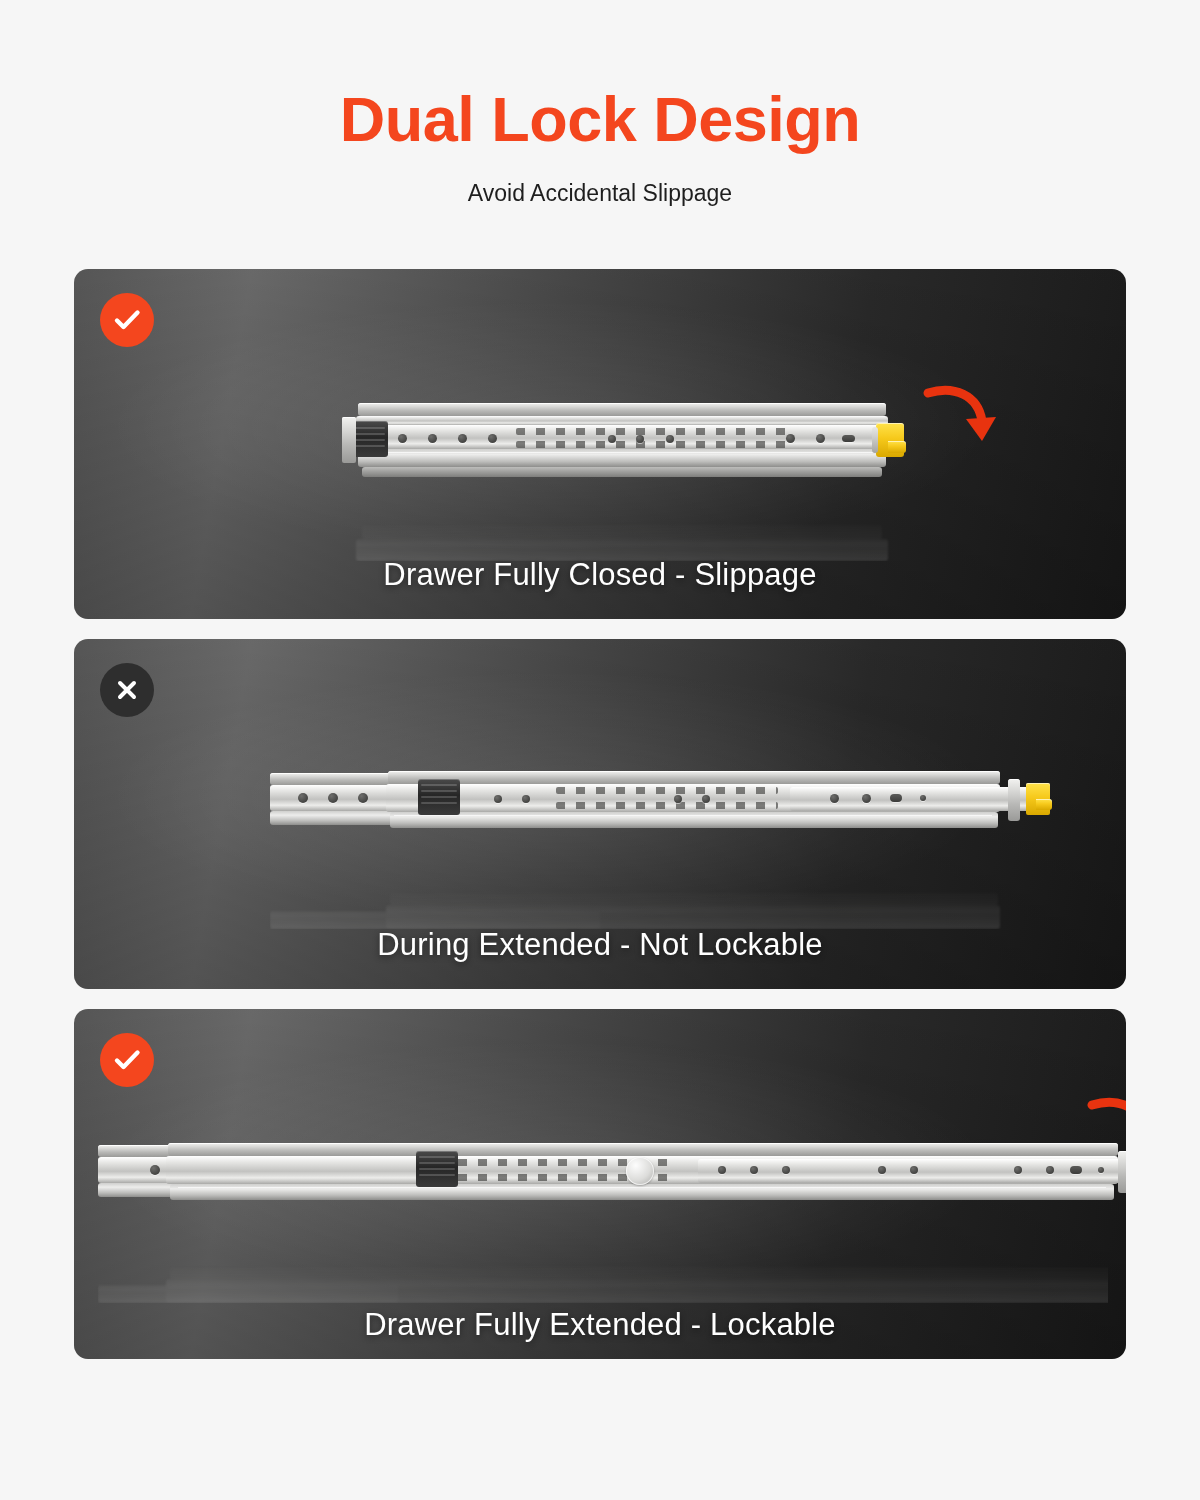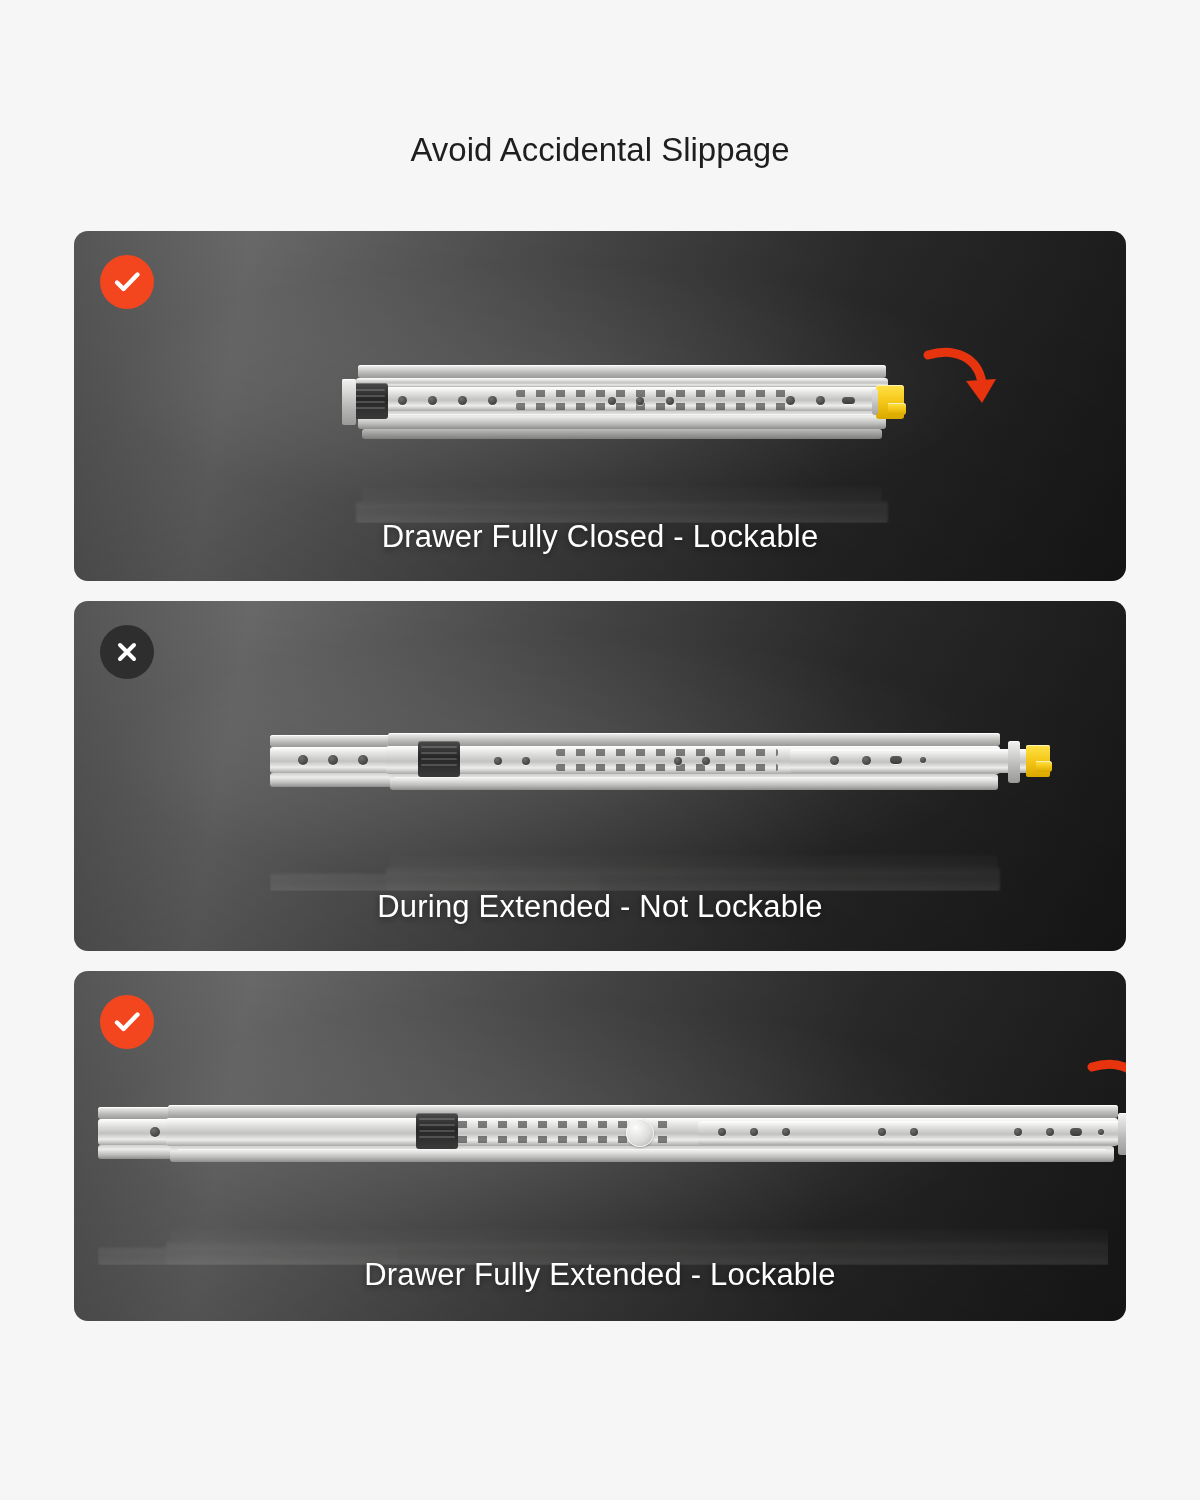--- a/index.html
+++ b/index.html
@@ -29,23 +29,23 @@
   }
   .title {
     font-size: 63px;
     font-weight: bold;
     color: #f4461e;
     letter-spacing: -0.5px;
     line-height: 1.05;
     margin: 0;
   }
   .subtitle {
-    font-size: 33px;
+    font-size: 23px;
     color: #1e1e1e;
-    margin: 45px 0 0 0;
+    margin: 28px 0 0 0;
     font-weight: 400;
   }
 
   
   .panels {
     margin-top: 62px;
     display: flex;
     flex-direction: column;
     align-items: center;
     gap: 20px;
@@ -90,21 +90,21 @@
     right: 0;
     bottom: 26px;
     text-align: center;
     color: #ffffff;
     font-size: 31px;
     font-weight: 400;
     letter-spacing: 0.2px;
     z-index: 6;
     text-shadow: 0 2px 6px rgba(0,0,0,0.45);
   }
-  .panel3 .caption { bottom: 28px; }
+  .panel3 .caption { bottom: 16px; }
 
   
   .stage {
     position: absolute;
     inset: 0;
     z-index: 4;
   }
   .slide-wrap {
     position: absolute;
   }
@@ -191,20 +191,21 @@
     background: radial-gradient(circle at 35% 30%, #fdfdfd 0%, #dcdcda 55%, #a8a8a6 100%);
     box-shadow: inset 0 0 0 1px rgba(255,255,255,0.7), 0 1px 2px rgba(0,0,0,0.25);
   }
 </style>
 </head>
 <body>
 
 <div class="page">
 
   <div class="header">
+    <h1 class="title">Dual Lock Design</h1>
     <p class="subtitle">Avoid Accidental Slippage</p>
   </div>
 
   <div class="panels">
 
     <div class="panel panel1">
       <div class="vignette"></div>
 
       <div class="badge ok">
         <svg width="30" height="30" viewBox="0 0 30 30">
@@ -257,21 +258,21 @@
         </div>
 
         <div class="arrow" style="left:846px; top:110px;">
           <svg width="80" height="80" viewBox="0 0 80 80">
             <path d="M8 14 C 34 6, 58 16, 62 42" fill="none" stroke="#e8330f" stroke-width="9" stroke-linecap="round"></path>
             <path d="M46 40 L62 62 L76 38 Z" fill="#e8330f"></path>
           </svg>
         </div>
       </div>
 
-      <div class="caption">Drawer Fully Closed - Lockable</div>
+      <div class="caption">Drawer Fully Closed - Slippage</div>
     </div>
 
     <div class="panel panel2">
       <div class="vignette"></div>
 
       <div class="badge no">
         <svg width="30" height="30" viewBox="0 0 30 30">
           <path d="M8 8 L22 22 M22 8 L8 22" fill="none" stroke="#ffffff" stroke-width="4" stroke-linecap="round"></path>
         </svg>
       </div>

